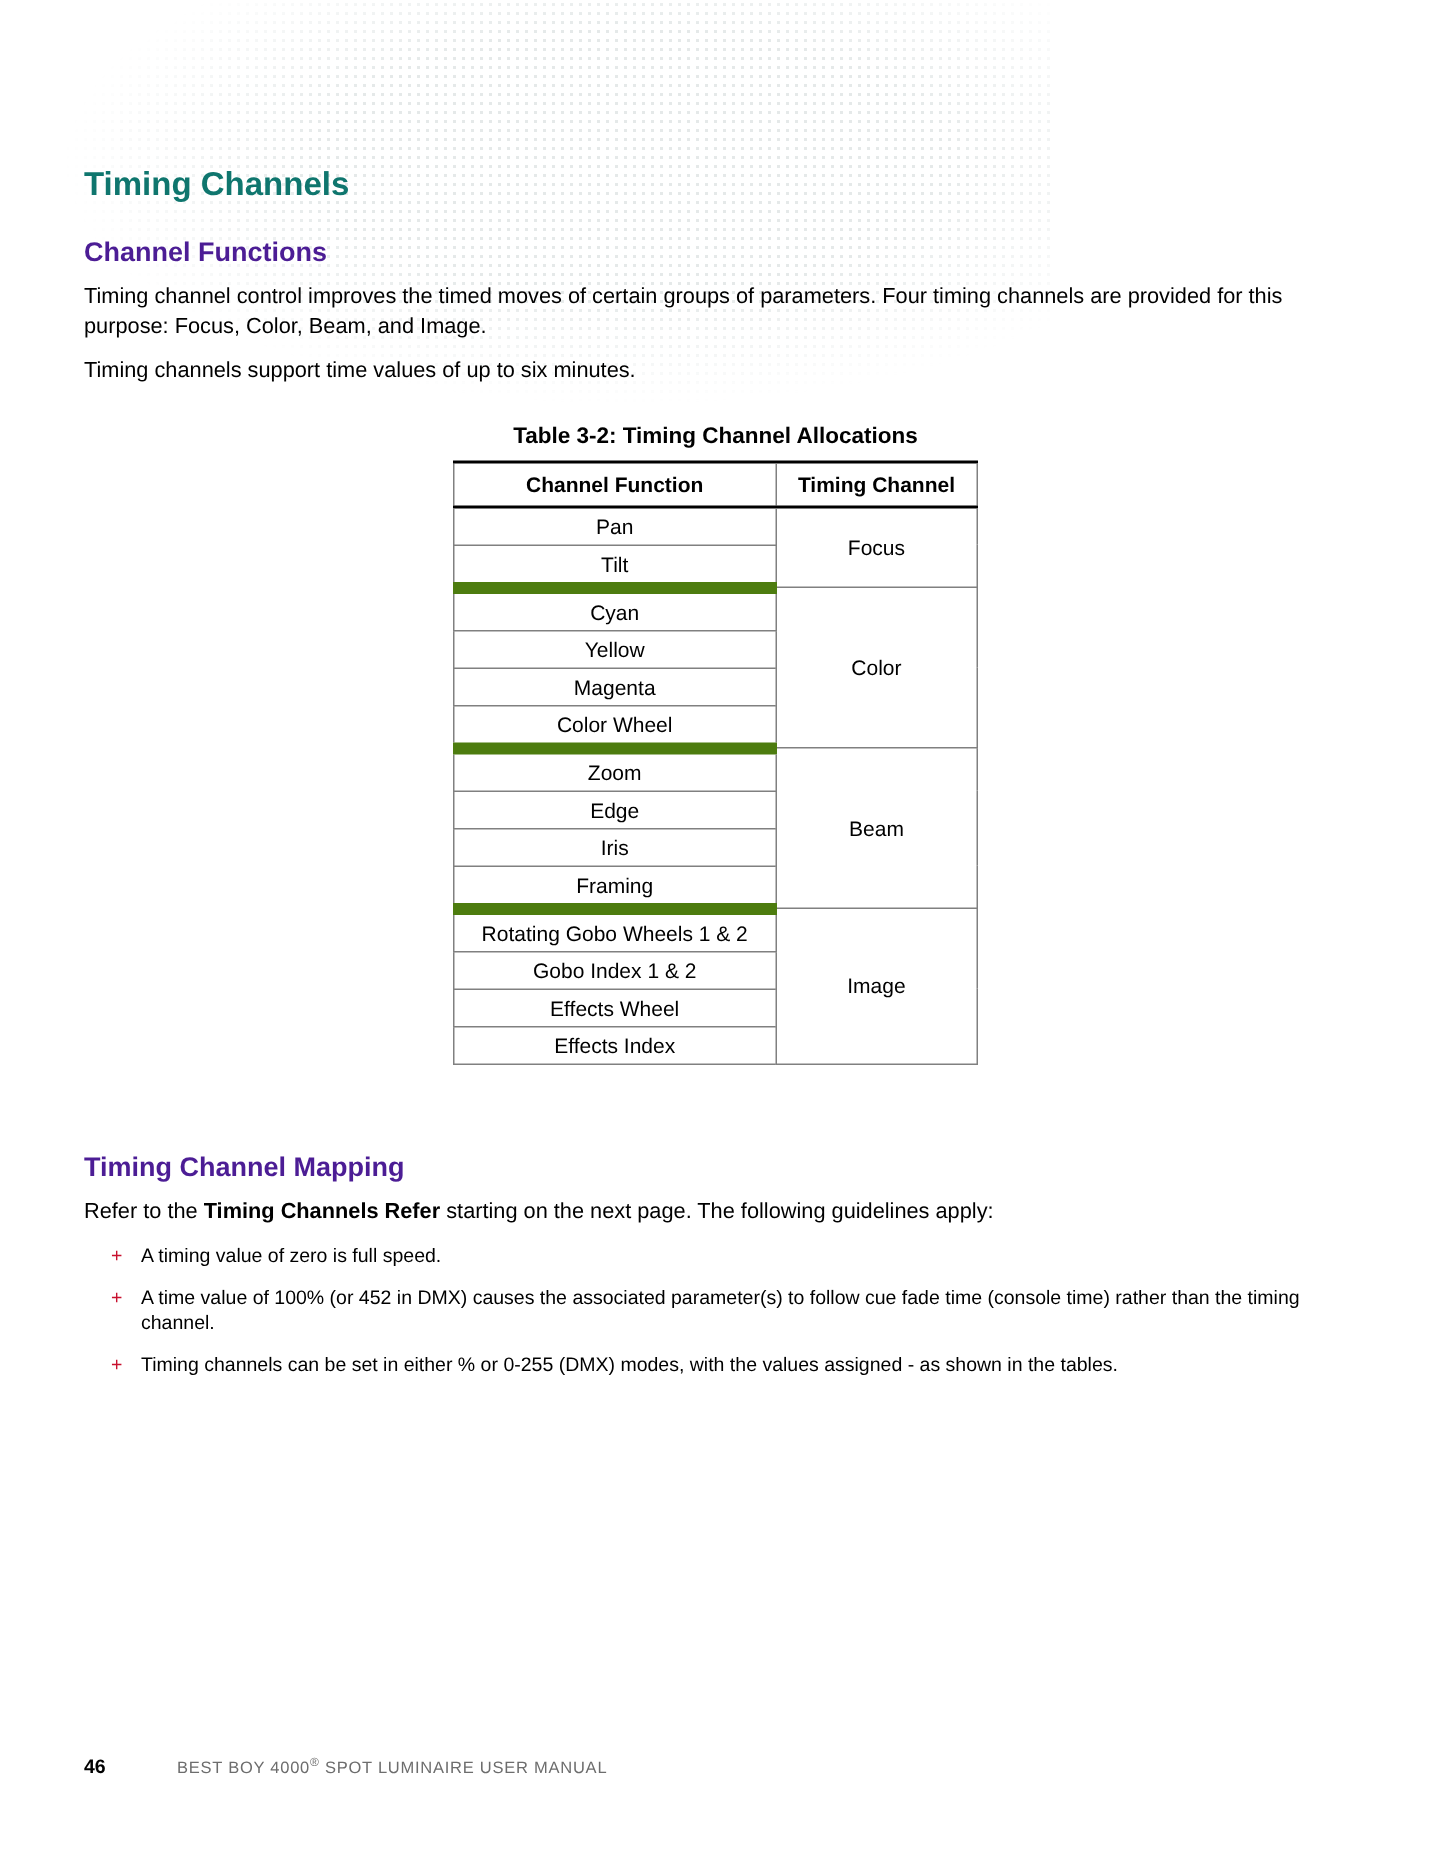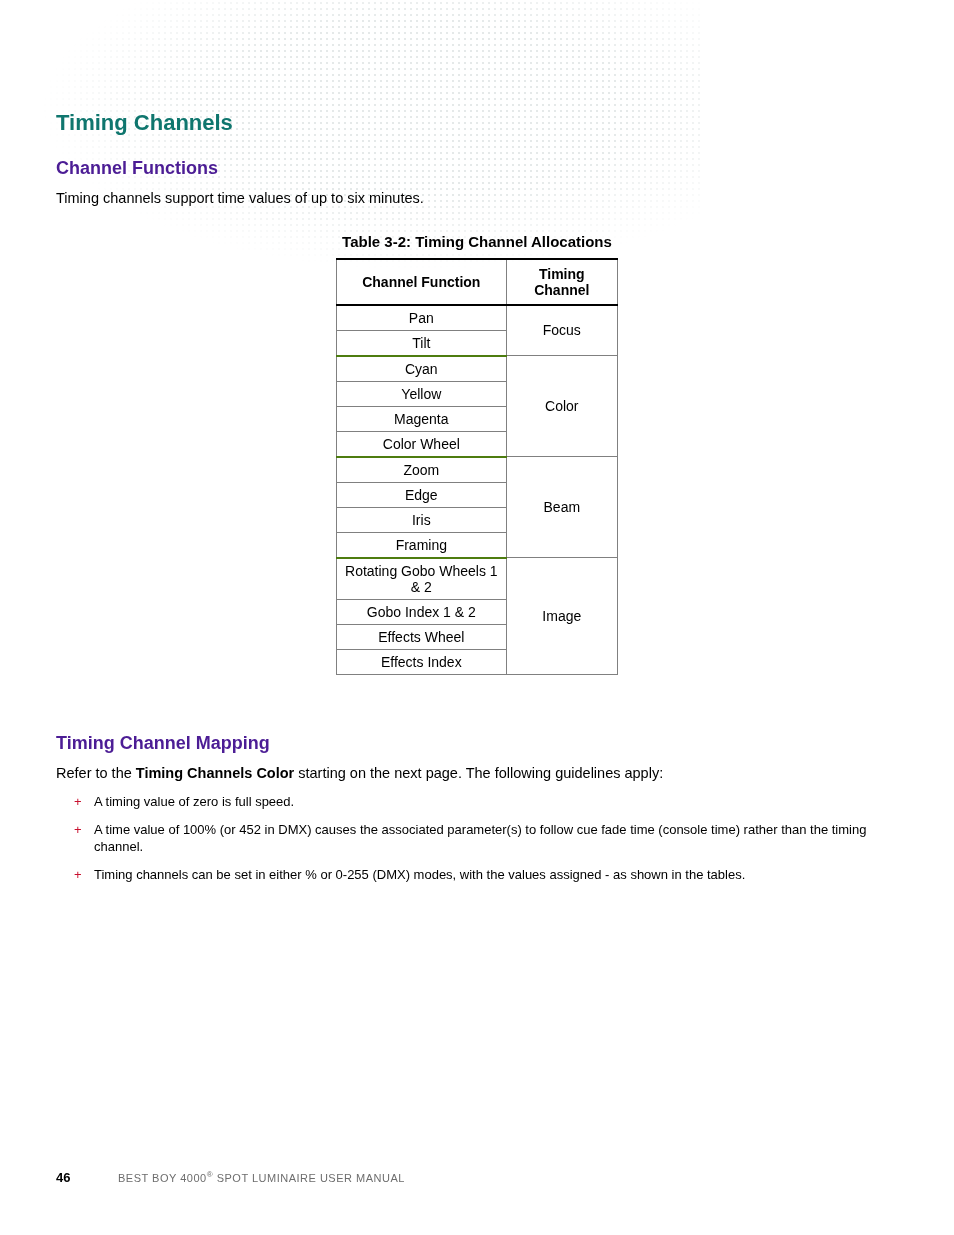--- a/index.html
+++ b/index.html
@@ -50,38 +50,38 @@
   }
   .table-caption {
     text-align: center;
     font-weight: 700;
     font-size: 15px;
     margin: 24px 0 8px 0;
   }
   table.alloc {
     border-collapse: collapse;
     margin: 0 auto;
-    width: 282px;
+    width: 350px;
     font-size: 14px;
   }
   table.alloc th {
     border-top: 2px solid #000;
     border-bottom: 2px solid #000;
     border-left: 1px solid #808080;
     border-right: 1px solid #808080;
     padding: 6px 8px;
     font-weight: 700;
     text-align: center;
   }
   table.alloc td {
     border: 1px solid #808080;
     padding: 4px 8px;
     text-align: center;
   }
-  table.alloc tr.group-end td { border-bottom: 2px solid #4d7c0f; }
+  table.alloc tr.group-end td { border-bottom: 8px solid #4d7c0f; }
   table.alloc tr.last td { border-bottom: 1px solid #808080; }
   .section-gap { height: 58px; }
   ul.plus {
     list-style: none;
     padding-left: 18px;
     margin-top: 6px;
   }
   ul.plus li {
     font-size: 13px;
     line-height: 1.35;
@@ -119,20 +119,21 @@
 </head>
 <body>
 
 <div class="bg-dots"></div>
 
 <div class="page">
 
   <h1 class="section-title">Timing Channels</h1>
 
   <h2 class="sub-title">Channel Functions</h2>
+  <p class="body">Timing channel control improves the timed moves of certain groups of parameters. Four timing channels are provided for this purpose: Focus, Color, Beam, and Image.</p>
   <p class="body">Timing channels support time values of up to six minutes.</p>
 
   <div class="table-caption">Table 3-2: Timing Channel Allocations</div>
 
   <table class="alloc">
     <thead>
       <tr>
         <th>Channel Function</th>
         <th>Timing Channel</th>
       </tr>
@@ -188,21 +189,21 @@
       <tr class="last">
         <td>Effects Index</td>
       </tr>
     </tbody>
   </table>
 
   <div class="section-gap"></div>
 
   <h2 class="sub-title">Timing Channel Mapping</h2>
   <p class="body">
-    <span>Refer to the </span><span class="bold">Timing Channels Color</span><span> starting on the next page. The following guidelines apply:</span>
+    <span>Refer to the </span><span class="bold">Timing Channels Refer</span><span> starting on the next page. The following guidelines apply:</span>
   </p>
   <ul class="plus">
     <li>A timing value of zero is full speed.</li>
     <li>A time value of 100% (or 452 in DMX) causes the associated parameter(s) to follow cue fade time (console time) rather than the timing channel.</li>
     <li>Timing channels can be set in either % or 0-255 (DMX) modes, with the values assigned - as shown in the tables.</li>
   </ul>
 
 </div>
 
 <div class="footer">

